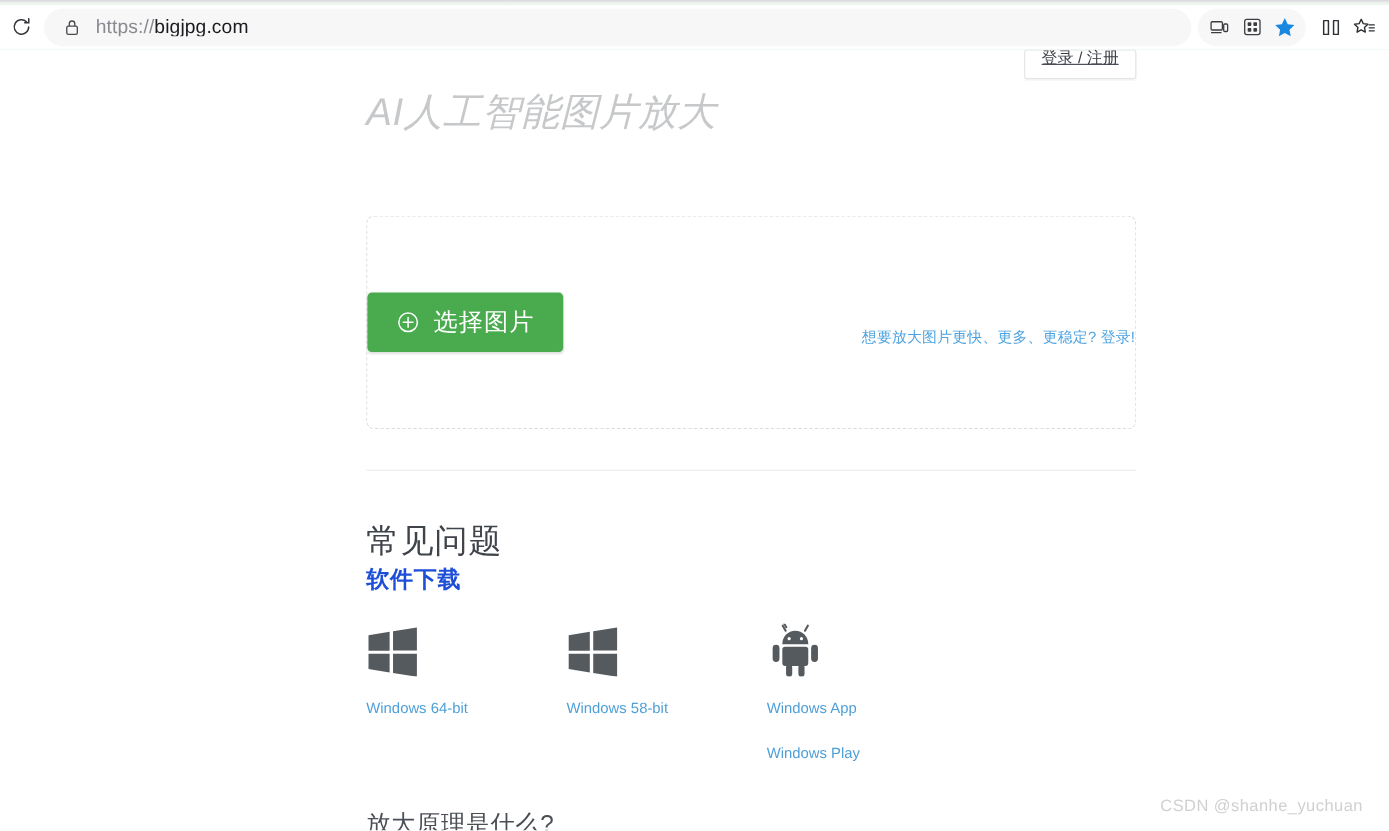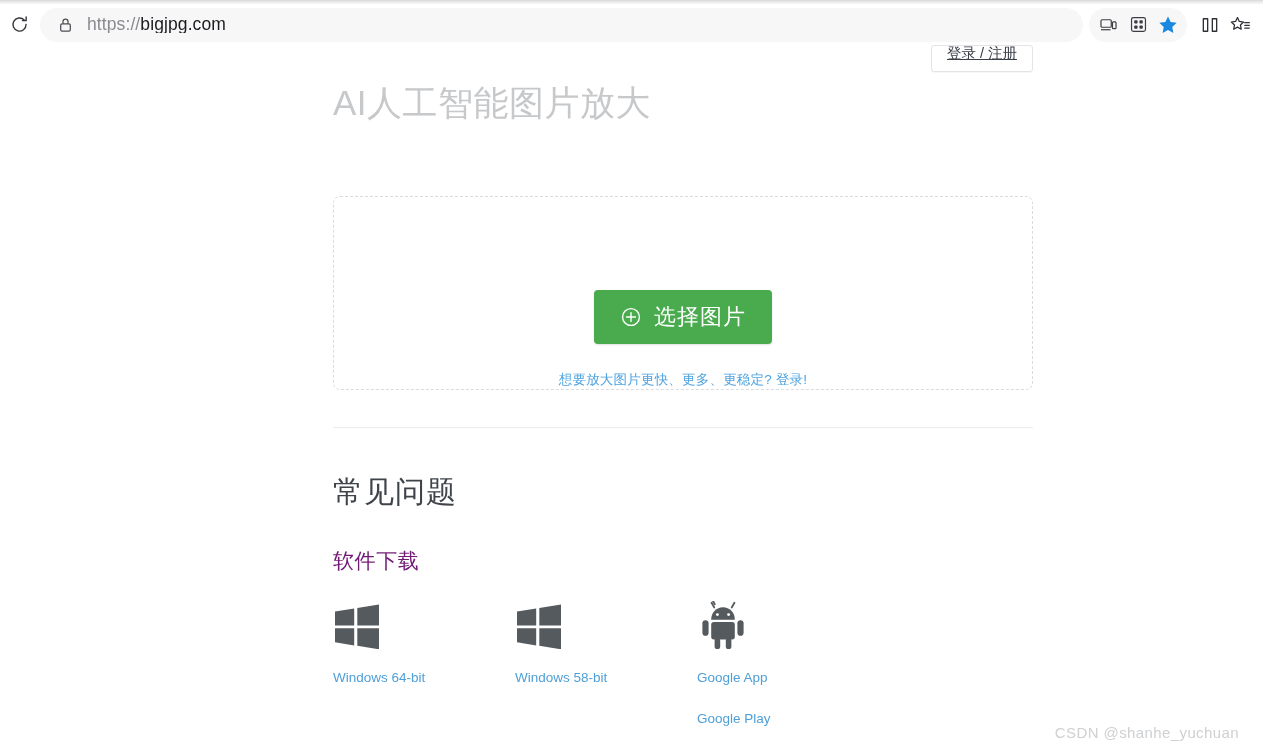--- a/index.html
+++ b/index.html
@@ -92,43 +92,45 @@
     height: 112px;
     display: flex; align-items: center; justify-content: space-between;
   }
   #page-title {
     font-size: 35px;
     font-weight: 400;
     color: #c6c8ca;
     letter-spacing: .5px;
     line-height: 1.2;
     padding-top: 4px;
+    font-style: italic;
   }
   #login-register-button {
     border: 1px solid #e2e4e6;
     background: #ffffff;
     border-radius: 3px;
     padding: 0 15px 10px 15px;
     font-size: 14.5px;
     color: #3b4048;
     line-height: 1;
     box-shadow: 0 1px 1px rgba(0,0,0,.03);
     white-space: nowrap;
     align-self: flex-start;
     text-decoration: underline;
   }
 
   
   #upload-dropzone {
     height: 194px;
     border: 1.6px dashed #d9dcdf;
     border-radius: 7px;
-    display: flex; flex-direction: column;
-    align-items: center; justify-content: flex-end;
+    display: flex; flex-direction: row;
+    align-items: center; justify-content: space-between;
     margin-top: 39px;
+    gap: 36px;
   }
   #select-image-button {
     background: #4aab4e;
     color: #ffffff;
     border-radius: 4px;
     padding: 0 26px;
     height: 54px;
     display: flex; align-items: center; gap: 12px;
     font-size: 22px;
     letter-spacing: 1px;
@@ -153,23 +155,22 @@
   
   #faq-heading {
     font-size: 30px;
     color: #3f444b;
     font-weight: 400;
     margin-top: 44px;
     letter-spacing: 1px;
   }
   #software-download-heading {
     font-size: 21px;
-    color: #701a75;
-    font-weight: 400;
-    margin-top: 34px;
+    color: #1d4ed8;
+    font-weight: 700;
     letter-spacing: .6px;
   }
 
   #download-row {
     display: flex;
     margin-top: 22px;
   }
   .download-item {
     width: 182px;
     display: flex; flex-direction: column; align-items: flex-start;
@@ -339,22 +340,22 @@
               <rect x="14.2" y="21" width="23.6" height="17.4" rx="2.6"></rect>
               <rect x="5.4" y="19.2" width="6.2" height="15.6" rx="3.1"></rect>
               <rect x="40.4" y="19.2" width="6.2" height="15.6" rx="3.1"></rect>
               <rect x="17.6" y="37" width="5.6" height="11.2" rx="2.8"></rect>
               <rect x="28.8" y="37" width="5.6" height="11.2" rx="2.8"></rect>
               <circle cx="20.4" cy="13.6" r="1.45" fill="#ffffff"></circle>
               <circle cx="31.6" cy="13.6" r="1.45" fill="#ffffff"></circle>
             </g>
           </svg>
         </div>
-        <div class="download-link">Google App</div>
-        <div class="download-link">Google Play</div>
+        <div class="download-link">Windows App</div>
+        <div class="download-link">Windows Play</div>
       </div>
 
     </div>
 
     <div id="principle-heading">放大原理是什么?</div>
 
   </div>
 
   <div id="csdn-watermark">CSDN @shanhe_yuchuan</div>
 </div>

